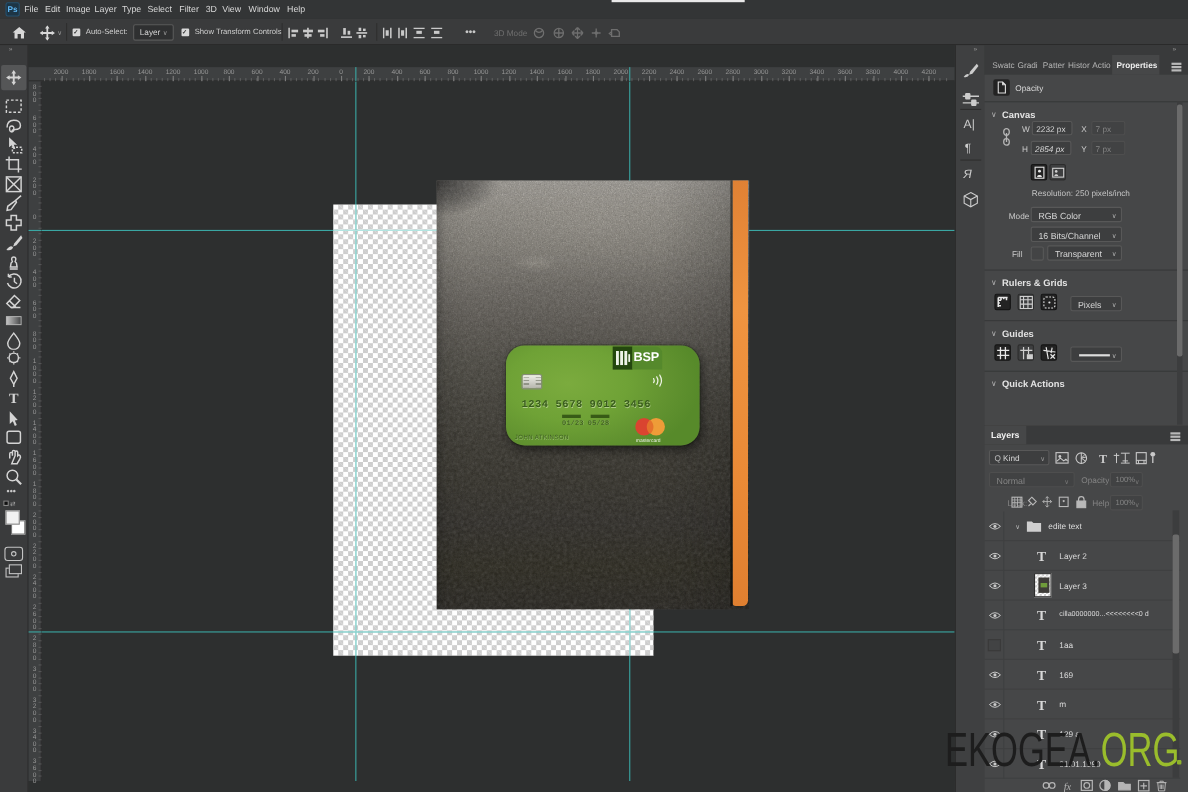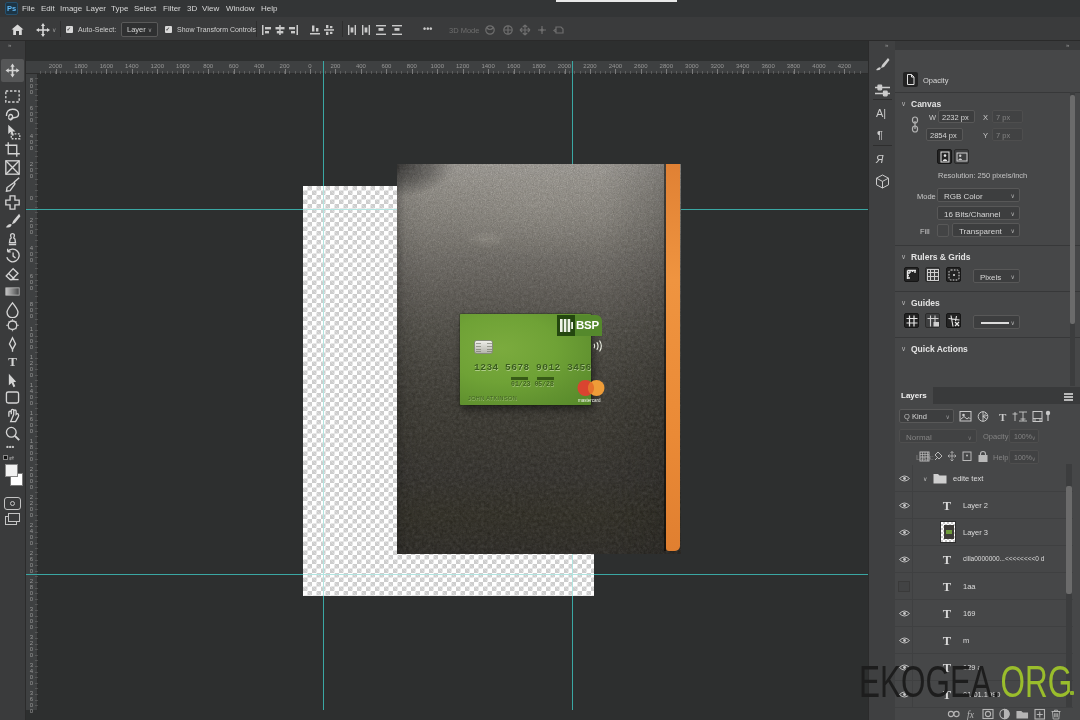--- a/index.html
+++ b/index.html
@@ -63,21 +63,21 @@
 #props { position:absolute; left:0; top:27px; width:185px; height:319px; background:#464748; color:#c9c9c9; font-size:7.5px; }
 #layers { position:absolute; left:0; top:346px; width:185px; height:333px; background:#464748; color:#c9c9c9; font-size:7.5px; }
 .hdr { font-weight:bold; color:#e3e3e3; font-size:8.5px; }
 .field { position:absolute; background:#3d3e3f; border:1px solid #585858; border-radius:2px; color:#d6d6d6; font-size:8px; }
 .gray { color:#848484; }
 .chev:after { content:"∨"; position:absolute; right:4px; top:3px; color:#b0b0b0; font-size:6px; }
 
 #watermark { left:859px; top:658px; font-size:43.5px; letter-spacing:0px; color:#1d1d1d; z-index:50;
   font-weight:normal; transform:scaleX(0.723); transform-origin:left top; white-space:nowrap; }
 #watermark .org { color:#9abd2c; }
-#card { position:absolute; left:63px; top:150px; width:131px; height:91px; border-radius:1px; filter:blur(0.3px);
+#card { position:absolute; left:63px; top:150px; width:176px; height:91px; border-radius:17px; filter:blur(0.3px);
   background:radial-gradient(120px 75px at 32% 38%, #7bab3e 0%, #6fa236 45%, #629330 75%, #578a2a 100%);
   box-shadow:2px 4px 9px rgba(0,0,0,0.5), 0 0 0 1px rgba(25,45,8,0.28); }
 .pbtn { position:absolute; width:15px; height:15px; background:#232323; border:1px solid #161616; border-radius:2px; }
 .pbtn2 { position:absolute; width:15px; height:15px; background:#3e3f40; border:1px solid #2c2c2c; border-radius:2px; }
 .eye { position:absolute; left:4px; width:11px; height:7px; }
 .lrow { position:absolute; left:0; width:178px; height:27px; border-bottom:1px solid #3f4041; }
 .Tth { position:absolute; left:46px; top:6px; width:12px; height:15px; color:#d9d9d9; font-size:12.5px;
   font-family:"Liberation Serif",serif; font-weight:bold; text-align:center; line-height:16px; }
 .lname { position:absolute; left:68px; top:9px; font-size:7.5px; color:#dcdcdc; }
 </style>
@@ -723,41 +723,50 @@
     <svg class="abs" style="left:6px;top:133px;" width="15" height="15" viewBox="0 0 15 15">
         <g fill="none" stroke="#cccccc" stroke-width="1">
           <path d="M7.5 1 L13.5 4.2 L13.5 10.8 L7.5 14 L1.5 10.8 L1.5 4.2 Z"></path>
           <path d="M1.5 4.2 L7.5 7.4 L13.5 4.2 M7.5 7.4 L7.5 14"></path>
         </g>
       </svg>
   </div>
   <div id="rpanel" class="abs">
     <div class="abs" style="left:0;top:0;width:185px;height:9px;background:#393a3b;"></div>
     <div class="abs" style="left:171px;top:1px;color:#9a9a9a;font-size:6px;">»</div>
+    <div id="ptabs">
+      <span style="position:absolute;left:7px;top:5px;">Swatc</span>
+      <span style="position:absolute;left:30px;top:5px;">Gradi</span>
+      <span style="position:absolute;left:53px;top:5px;">Patter</span>
+      <span style="position:absolute;left:76px;top:5px;">Histor</span>
+      <span style="position:absolute;left:98px;top:5px;">Actio</span>
+      <div style="position:absolute;left:116px;top:0;width:43px;height:18px;background:#464748;color:#f0f0f0;font-weight:bold;font-size:7.5px;padding:5px 0 0 4px;">Properties</div>
+      <div style="position:absolute;left:170px;top:7px;width:9px;height:1.5px;background:#b9b9b9;box-shadow:0 3px 0 #b9b9b9, 0 6px 0 #b9b9b9;"></div>
+    </div>
     <div id="props">
       <div class="abs" style="left:8px;top:4px;width:15px;height:15px;background:#232323;border-radius:2px;"><svg width="15" height="15" viewBox="0 0 15 15">
             <path d="M4.5 2.5 H8.5 L11 5 V12.5 H4.5 Z M8.5 2.5 V5 H11" fill="none" stroke="#e0e0e0" stroke-width="1"></path>
           </svg></div>
       <div class="abs" style="left:28px;top:8px;color:#d8d8d8;">Opacity</div>
       <div class="abs" style="left:0px;top:24px;width:185px;height:1px;background:#373839;"></div>
       <span class="abs" style="left:6px;top:32px;color:#b0b0b0;font-size:7px;">∨</span>
       <span class="abs hdr" style="left:16px;top:31px;">Canvas</span>
       <svg class="abs" style="left:16px;top:48px;" width="8" height="18" viewBox="0 0 8 18">
           <g fill="none" stroke="#b5b5b5" stroke-width="1.2">
             <rect x="1.5" y="1" width="5" height="6" rx="2.5"></rect>
             <rect x="1.5" y="10" width="5" height="6" rx="2.5"></rect>
             <path d="M4 5 V13"></path>
           </g>
         </svg>
       <span class="abs" style="left:34px;top:45px;color:#c9c9c9;">W</span>
       <div class="field" style="left:43px;top:42px;width:37px;height:13px;padding:1.5px 0 0 3px;font-size:7.5px;white-space:nowrap;">2232 px</div>
       <span class="abs" style="left:88px;top:45px;color:#c9c9c9;">X</span>
       <div class="field gray" style="left:97px;top:42px;width:31px;height:13px;padding:1.5px 0 0 3px;font-size:7.5px;background:#414243;border-color:#4e4e4e;">7 px</div>
       <span class="abs" style="left:34px;top:63px;color:#c9c9c9;">H</span>
-      <div class="field" style="left:31px;top:60px;width:37px;height:13px;padding:1.5px 0 0 3px;font-size:7.5px;white-space:nowrap;">2854 px</div>
+      <div class="field" style="left:42px;top:60px;width:37px;height:13px;padding:1.5px 0 0 3px;font-size:7.5px;white-space:nowrap;font-style:italic;">2854 px</div>
       <span class="abs" style="left:88px;top:63px;color:#c9c9c9;">Y</span>
       <div class="field gray" style="left:97px;top:60px;width:31px;height:13px;padding:1.5px 0 0 3px;font-size:7.5px;background:#414243;border-color:#4e4e4e;">7 px</div>
       <div class="pbtn" style="left:42px;top:81px;"><svg width="14" height="14" viewBox="0 0 14 14">
             <rect x="3" y="2" width="8" height="10" fill="none" stroke="#e6e6e6" stroke-width="1"></rect>
             <circle cx="7" cy="5.6" r="1.3" fill="#e6e6e6"></circle>
             <path d="M4.8 11 C4.8 8.6 9.2 8.6 9.2 11Z" fill="#e6e6e6"></path>
           </svg></div>
       <div class="pbtn2" style="left:59px;top:81px;"><svg width="14" height="14" viewBox="0 0 14 14">
             <rect x="2" y="3" width="10" height="8" fill="none" stroke="#cfcfcf" stroke-width="1"></rect>
             <circle cx="5.2" cy="5.8" r="1.2" fill="#cfcfcf"></circle>

